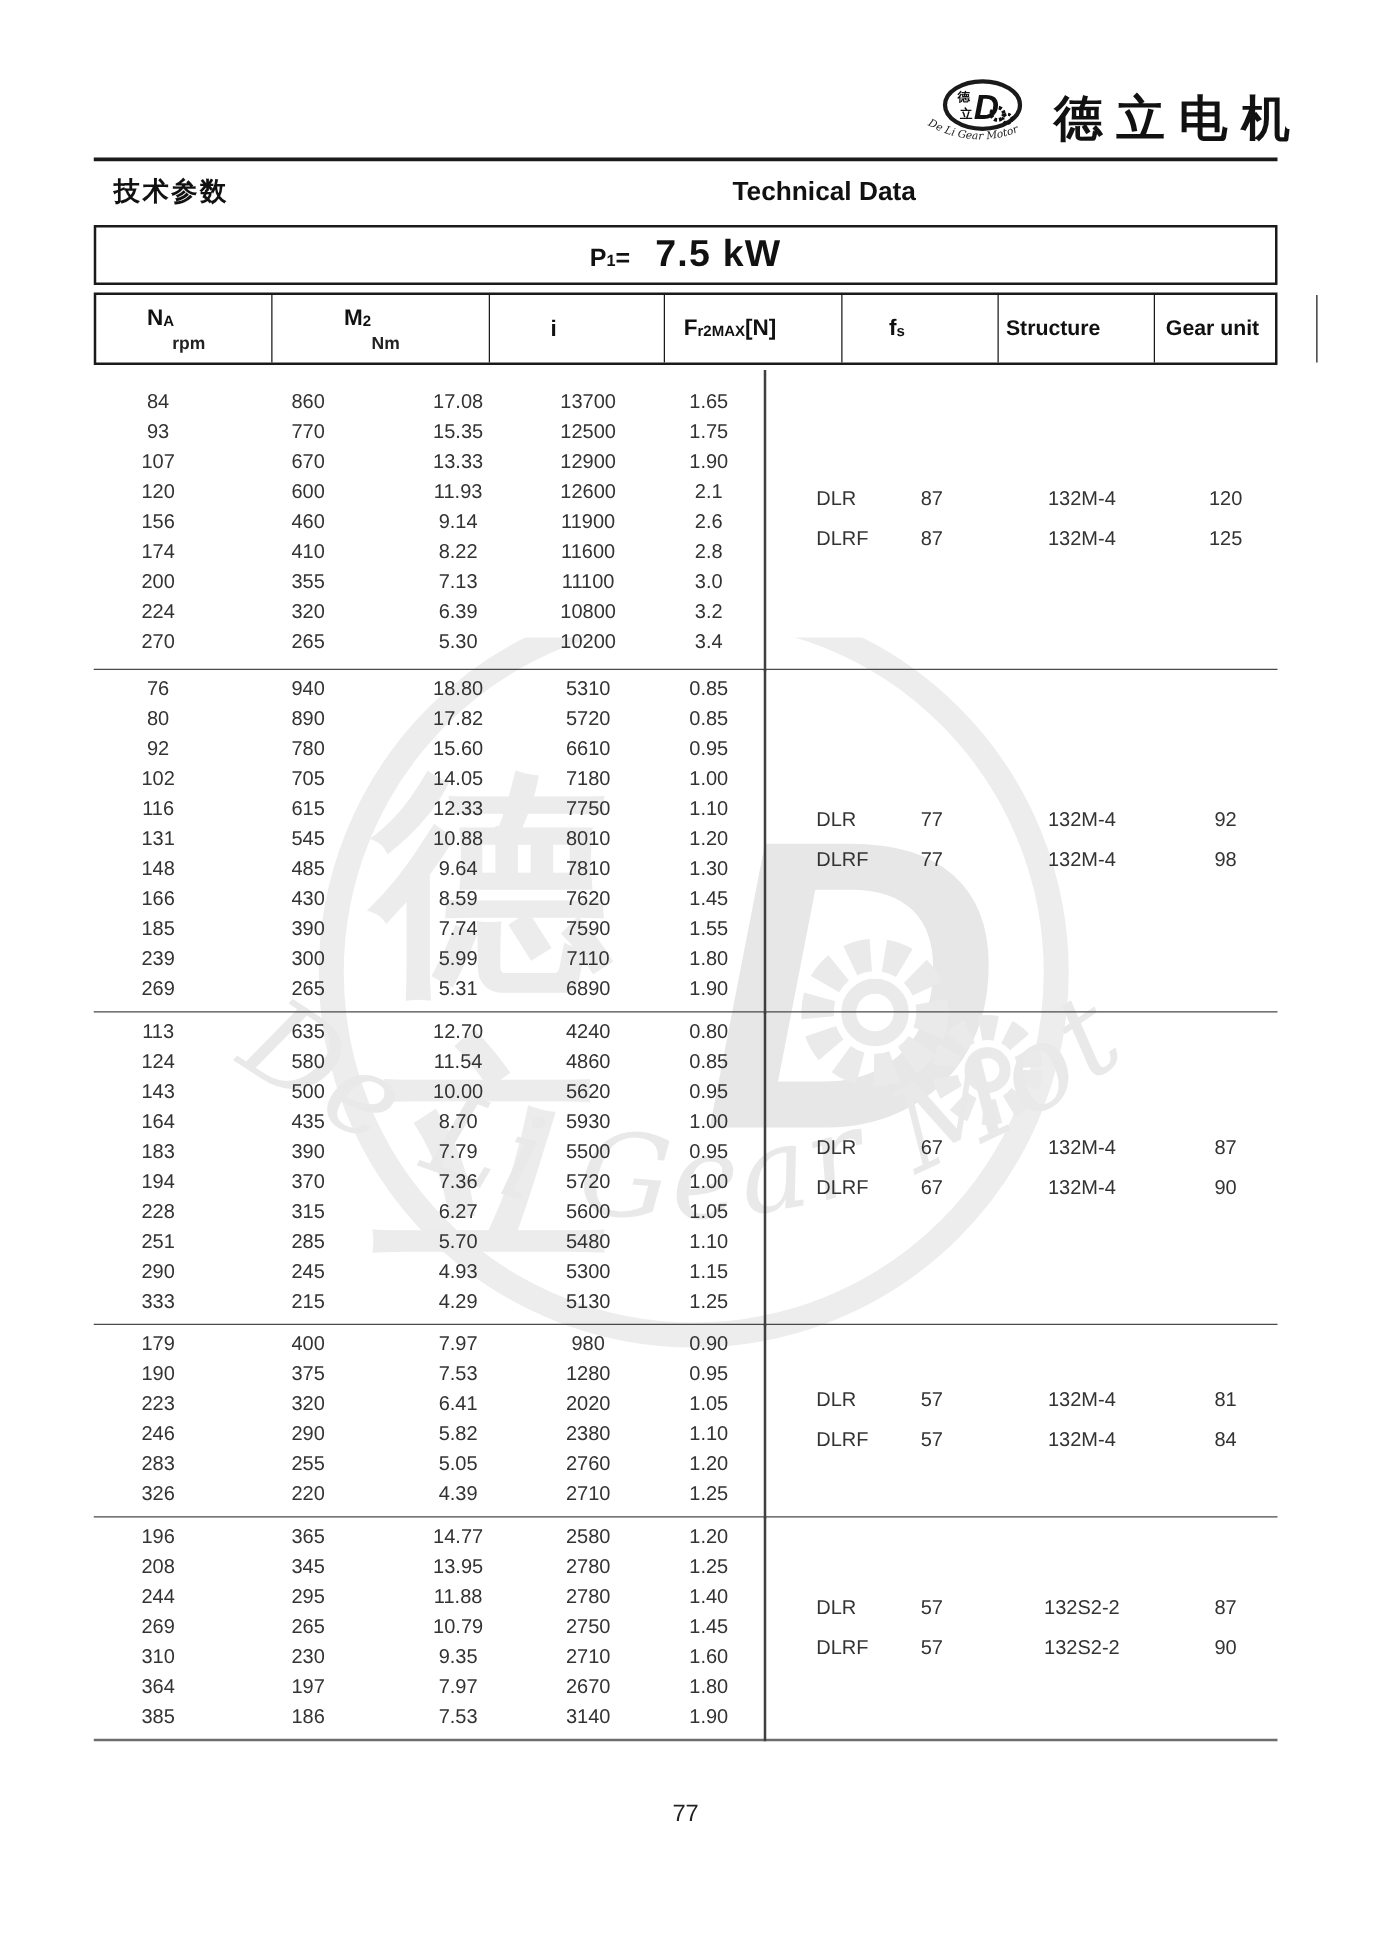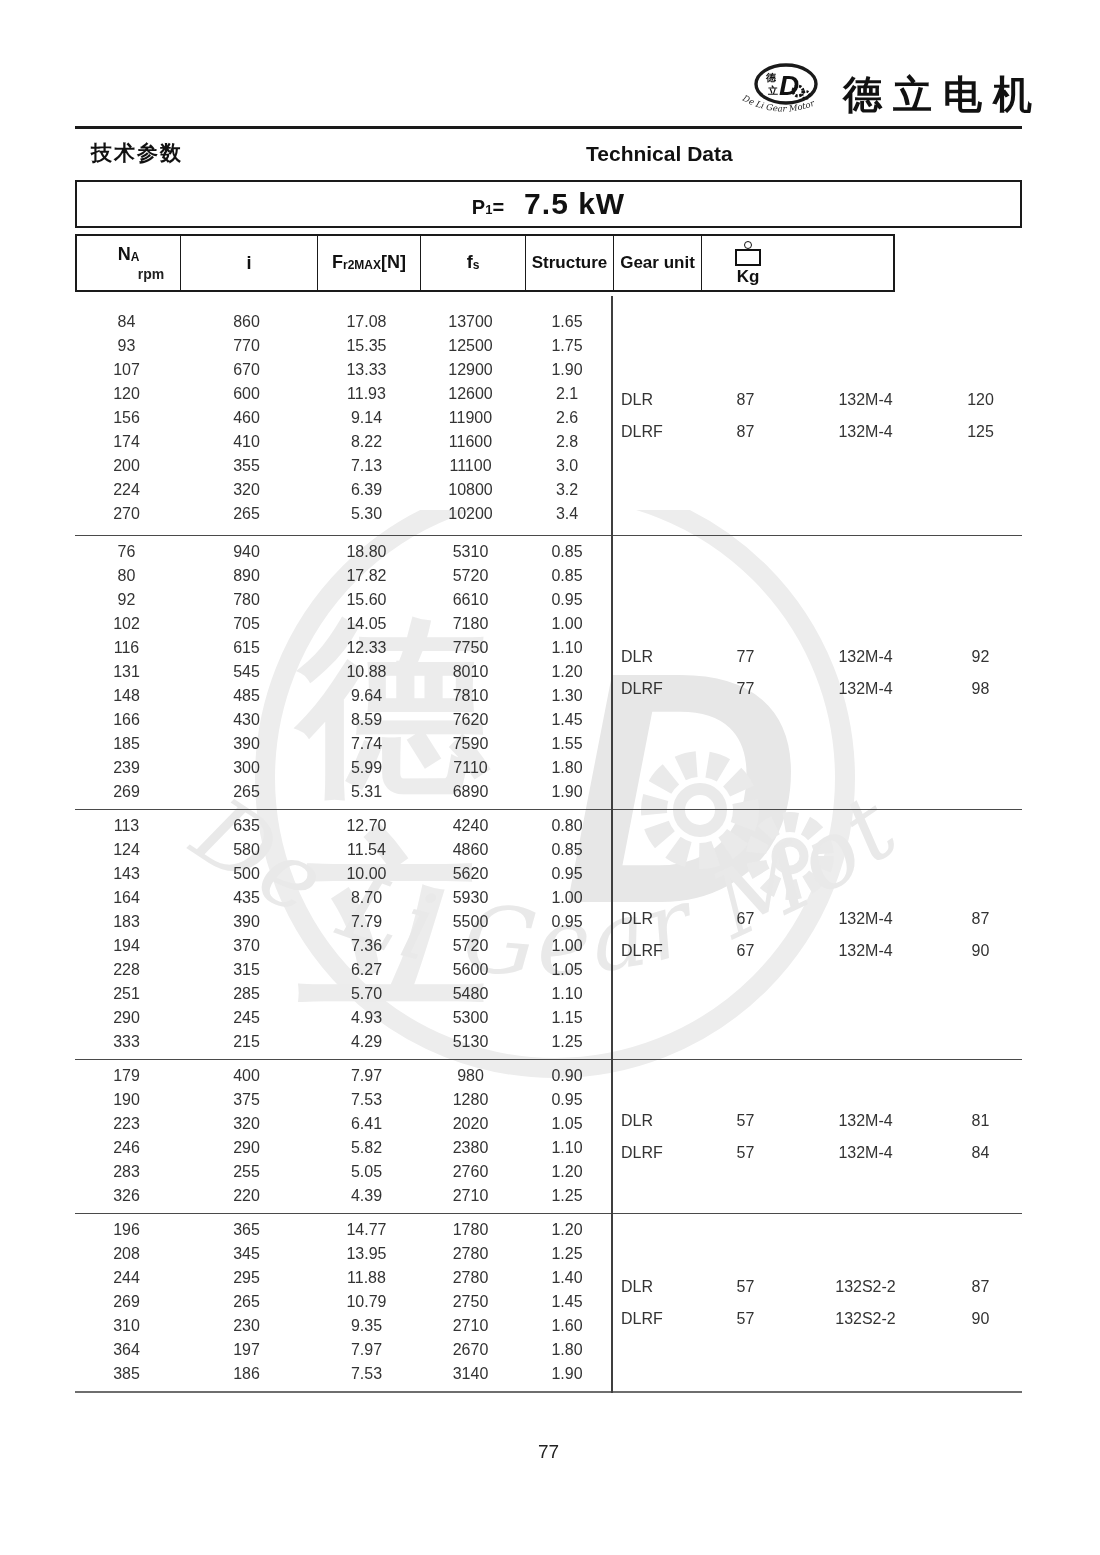--- a/index.html
+++ b/index.html
@@ -30,23 +30,24 @@
     border:2px solid #1a1a1a; display:flex; align-items:center; justify-content:center;
   }
   .p1-inner { display:flex; align-items:baseline; color:#111; }
   .p-sym { font-size:20px; font-weight:bold; }
   .p-sub { font-size:13px; font-weight:bold; }
   .p-eq  { font-size:20px; font-weight:bold; }
   .p-val { font-size:30px; font-weight:bold; letter-spacing:1px;margin-left:20px; }
 
   
   .thead {
-    position:absolute; left:75px; top:234px; width:820px; height:58px;
+    position:absolute; left:75px; top:234px; width:947px; height:58px;
     border:2px solid #1a1a1a; display:grid;
     grid-template-columns:103px 137px 103px 105px 88px 88px 93px 147px 1fr;
+    gap:37px;
   }
   .hcell {
     border-left:1.5px solid #1a1a1a; display:flex; flex-direction:column;
     align-items:center; justify-content:center; color:#111; text-align:center;
   }
   .hcell:first-child { border-left:none; }
   .hline1 { font-size:18px; font-weight:bold; line-height:20px; }
   .hsub   { font-size:12px; font-weight:bold; position:relative; bottom:-1px; }
   .hunit  { font-size:14px; font-weight:bold; line-height:16px; color:#222;margin-left:45px; }
   .htext  { font-size:17px; font-weight:bold; }
@@ -66,21 +67,21 @@
     content:""; position:absolute; left:536px; top:0; bottom:-1.5px; width:1.5px; background:#3f3f3f;
   }
   .drow { display:grid; grid-template-columns:103px 137px 103px 105px 88px; height:24px; }
   .dcell { text-align:center; line-height:24px; font-size:16px; color:#333; }
   .group-right {
     position:absolute; left:536px; top:0; bottom:0; right:0;
     display:flex; flex-direction:column; justify-content:center;
   }
   .vrow { display:grid; grid-template-columns:88px 93px 147px 1fr; height:32px; }
   .vcell { line-height:32px; font-size:16px; color:#333; text-align:center; }
-  .vcell.structure { text-align:left; padding-left:10px; }
+  .vcell.structure { text-align:left; padding-left:42px; }
 
   
   .page-number { position:absolute; left:75px; top:1441px; width:947px; text-align:center;
                  font-size:19px; color:#222; }
 </style>
 </head>
 <body>
 
 <div class="page">
 
@@ -129,20 +130,24 @@
         <span class="p-val">7.5 kW</span>
     </div>
   </div>
 
   <div class="thead layer">
     <div class="hcell">
       <div class="hline1"><span>N</span><span class="hsub">A</span></div>
       <div class="hunit">rpm</div>
     </div>
     <div class="hcell">
+      <div class="hline1"><span>M</span><span class="hsub">2</span></div>
+      <div class="hunit">Nm</div>
+    </div>
+    <div class="hcell">
       <div class="hline1">i</div>
     </div>
     <div class="hcell">
       <div class="hline1"><span>F</span><span class="hsub">r2MAX</span><span>[N]</span></div>
     </div>
     <div class="hcell">
       <div class="hline1"><span>f</span><span class="hsub">s</span></div>
     </div>
     <div class="hcell">
       <div class="htext">Structure</div>
@@ -480,21 +485,21 @@
             <div class="vcell ">84</div>
           </div>
         </div>
       </div>
       <div class="group">
         <div class="group-left">
           <div class="drow">
             <div class="dcell">196</div>
             <div class="dcell">365</div>
             <div class="dcell">14.77</div>
-            <div class="dcell">1780</div>
+            <div class="dcell">2580</div>
             <div class="dcell">1.20</div>
           </div>
           <div class="drow">
             <div class="dcell">208</div>
             <div class="dcell">345</div>
             <div class="dcell">13.95</div>
             <div class="dcell">2780</div>
             <div class="dcell">1.25</div>
           </div>
           <div class="drow">

